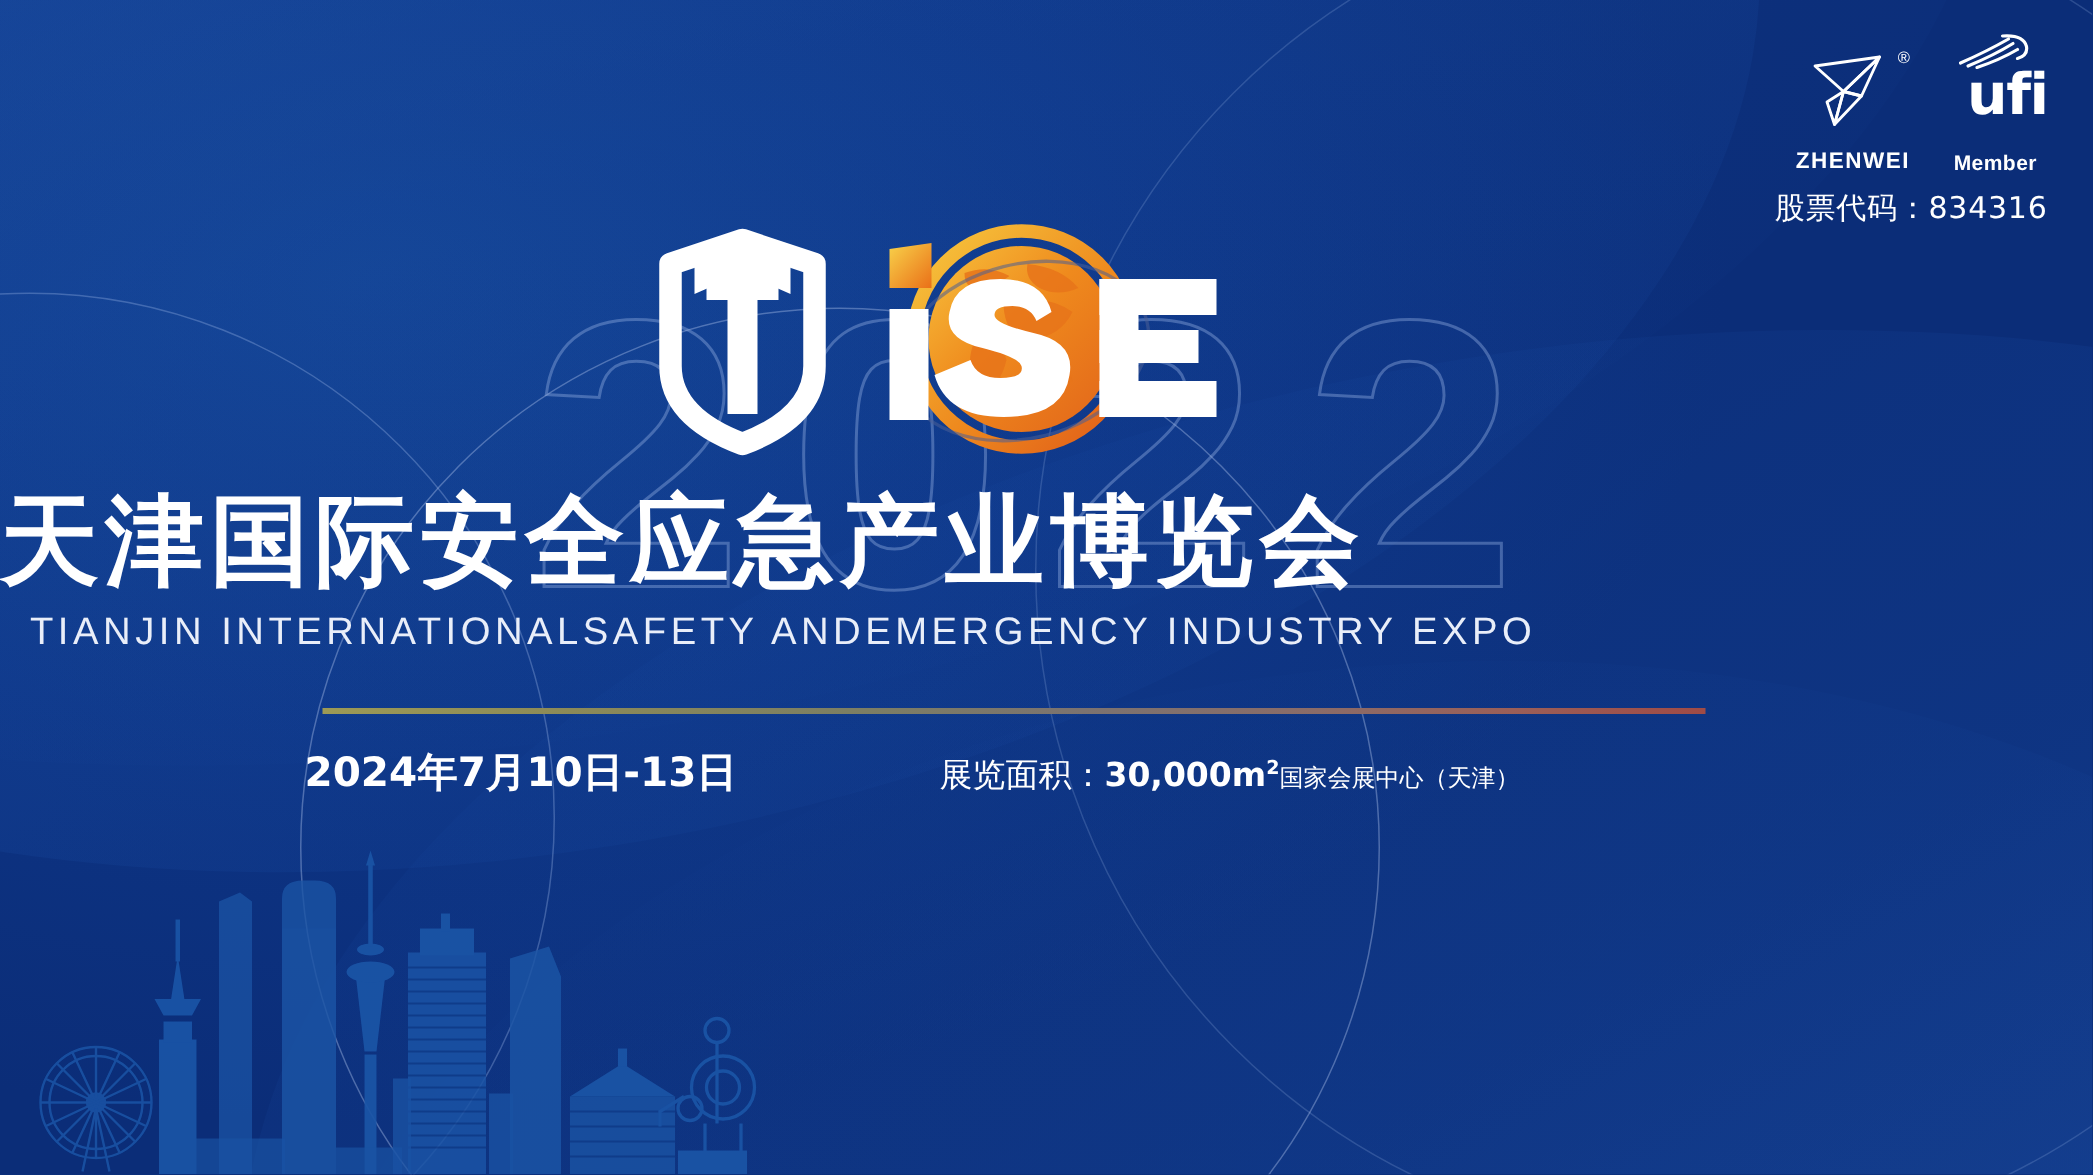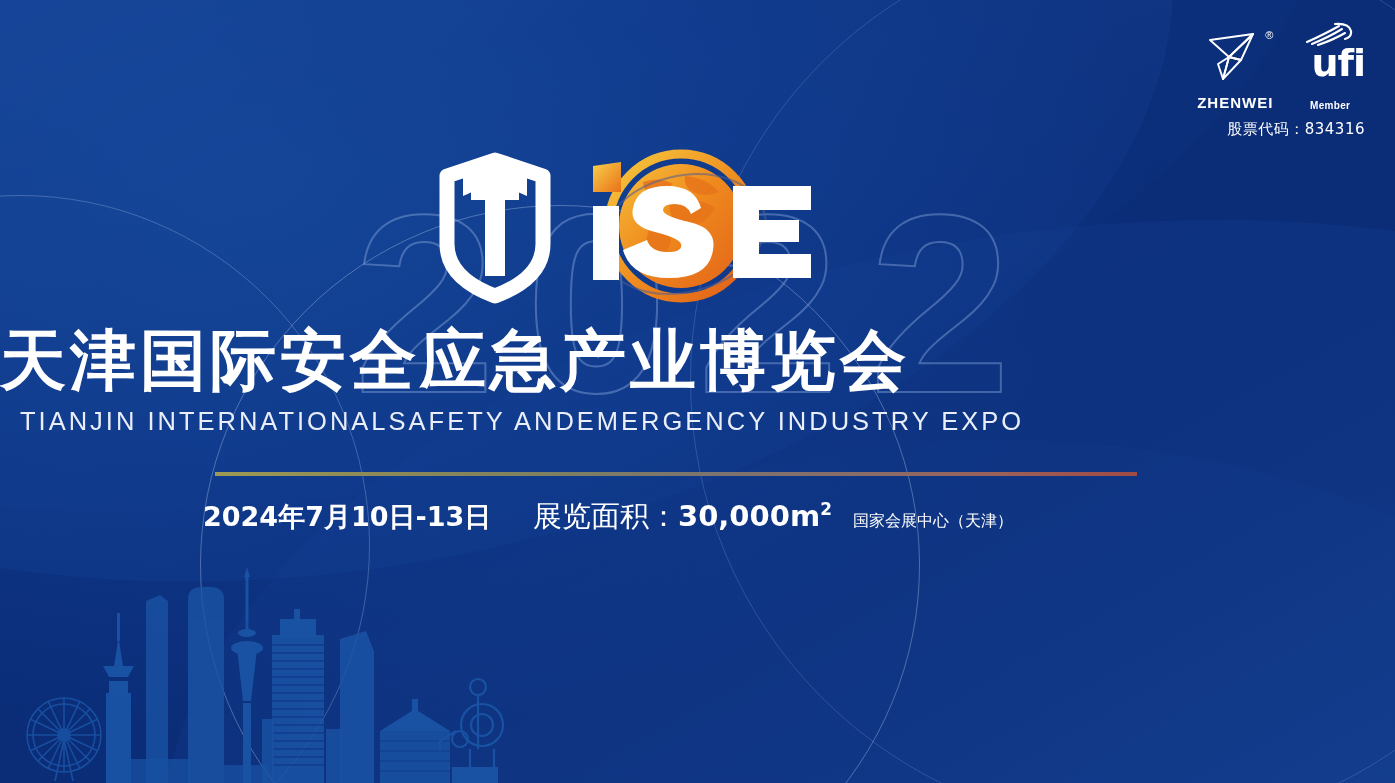--- a/index.html
+++ b/index.html
@@ -81,25 +81,25 @@
   .mark { display:flex; flex-direction:column; align-items:center; }
   #zhenwei-name {
     color:#ffffff; font-size:15px; font-weight:700; letter-spacing:1px;
     margin-top:3px;
   }
   #ufi-word {
     color:#ffffff; font-size:38px; font-weight:700; line-height:.92;
     letter-spacing:-1px; font-family:"DejaVu Sans", sans-serif;margin-left:16px;
   }
   #ufi-member {
-    color:#ffffff; font-size:10px; font-weight:700; letter-spacing:.3px;
+    color:#ffffff; font-size:14px; font-weight:700; letter-spacing:.3px;
     margin-top:19px;
   }
   #stock-code {
-    color:#ffffff; font-size:15px; letter-spacing:.5px; margin-top:9px;
+    color:#ffffff; font-size:20px; letter-spacing:.5px; margin-top:9px;
     font-family:"DejaVu Sans", sans-serif; white-space:nowrap;
   }
 
   
   #logo-wrap {
     position:absolute; left:0; right:0; top:148px;
     display:flex; justify-content:center; align-items:center;
   }
 
   
@@ -135,22 +135,23 @@
     position:absolute; left:203px; top:497px; width:922px;
     display:flex; align-items:baseline;
     color:#ffffff;
     font-family:"DejaVu Sans","Liberation Sans", sans-serif;
   }
   #info-date {
     font-size:27px; font-weight:700; letter-spacing:0px; white-space:nowrap;
     width:330px;
   }
   #info-area {
-    font-size:29px; font-weight:400; letter-spacing:0px; white-space:nowrap;
+    font-size:22px; font-weight:400; letter-spacing:0px; white-space:nowrap;
     width:320px;
+    text-align:right;
   }
   #info-area .num { font-weight:700; }
   #info-area .unit { font-weight:700; }
   #info-area sup { font-size:.58em; font-weight:700; }
   #info-venue {
     font-size:16px; font-weight:400; letter-spacing:0px; white-space:nowrap;
   }
 </style>
 </head>
 <body>

